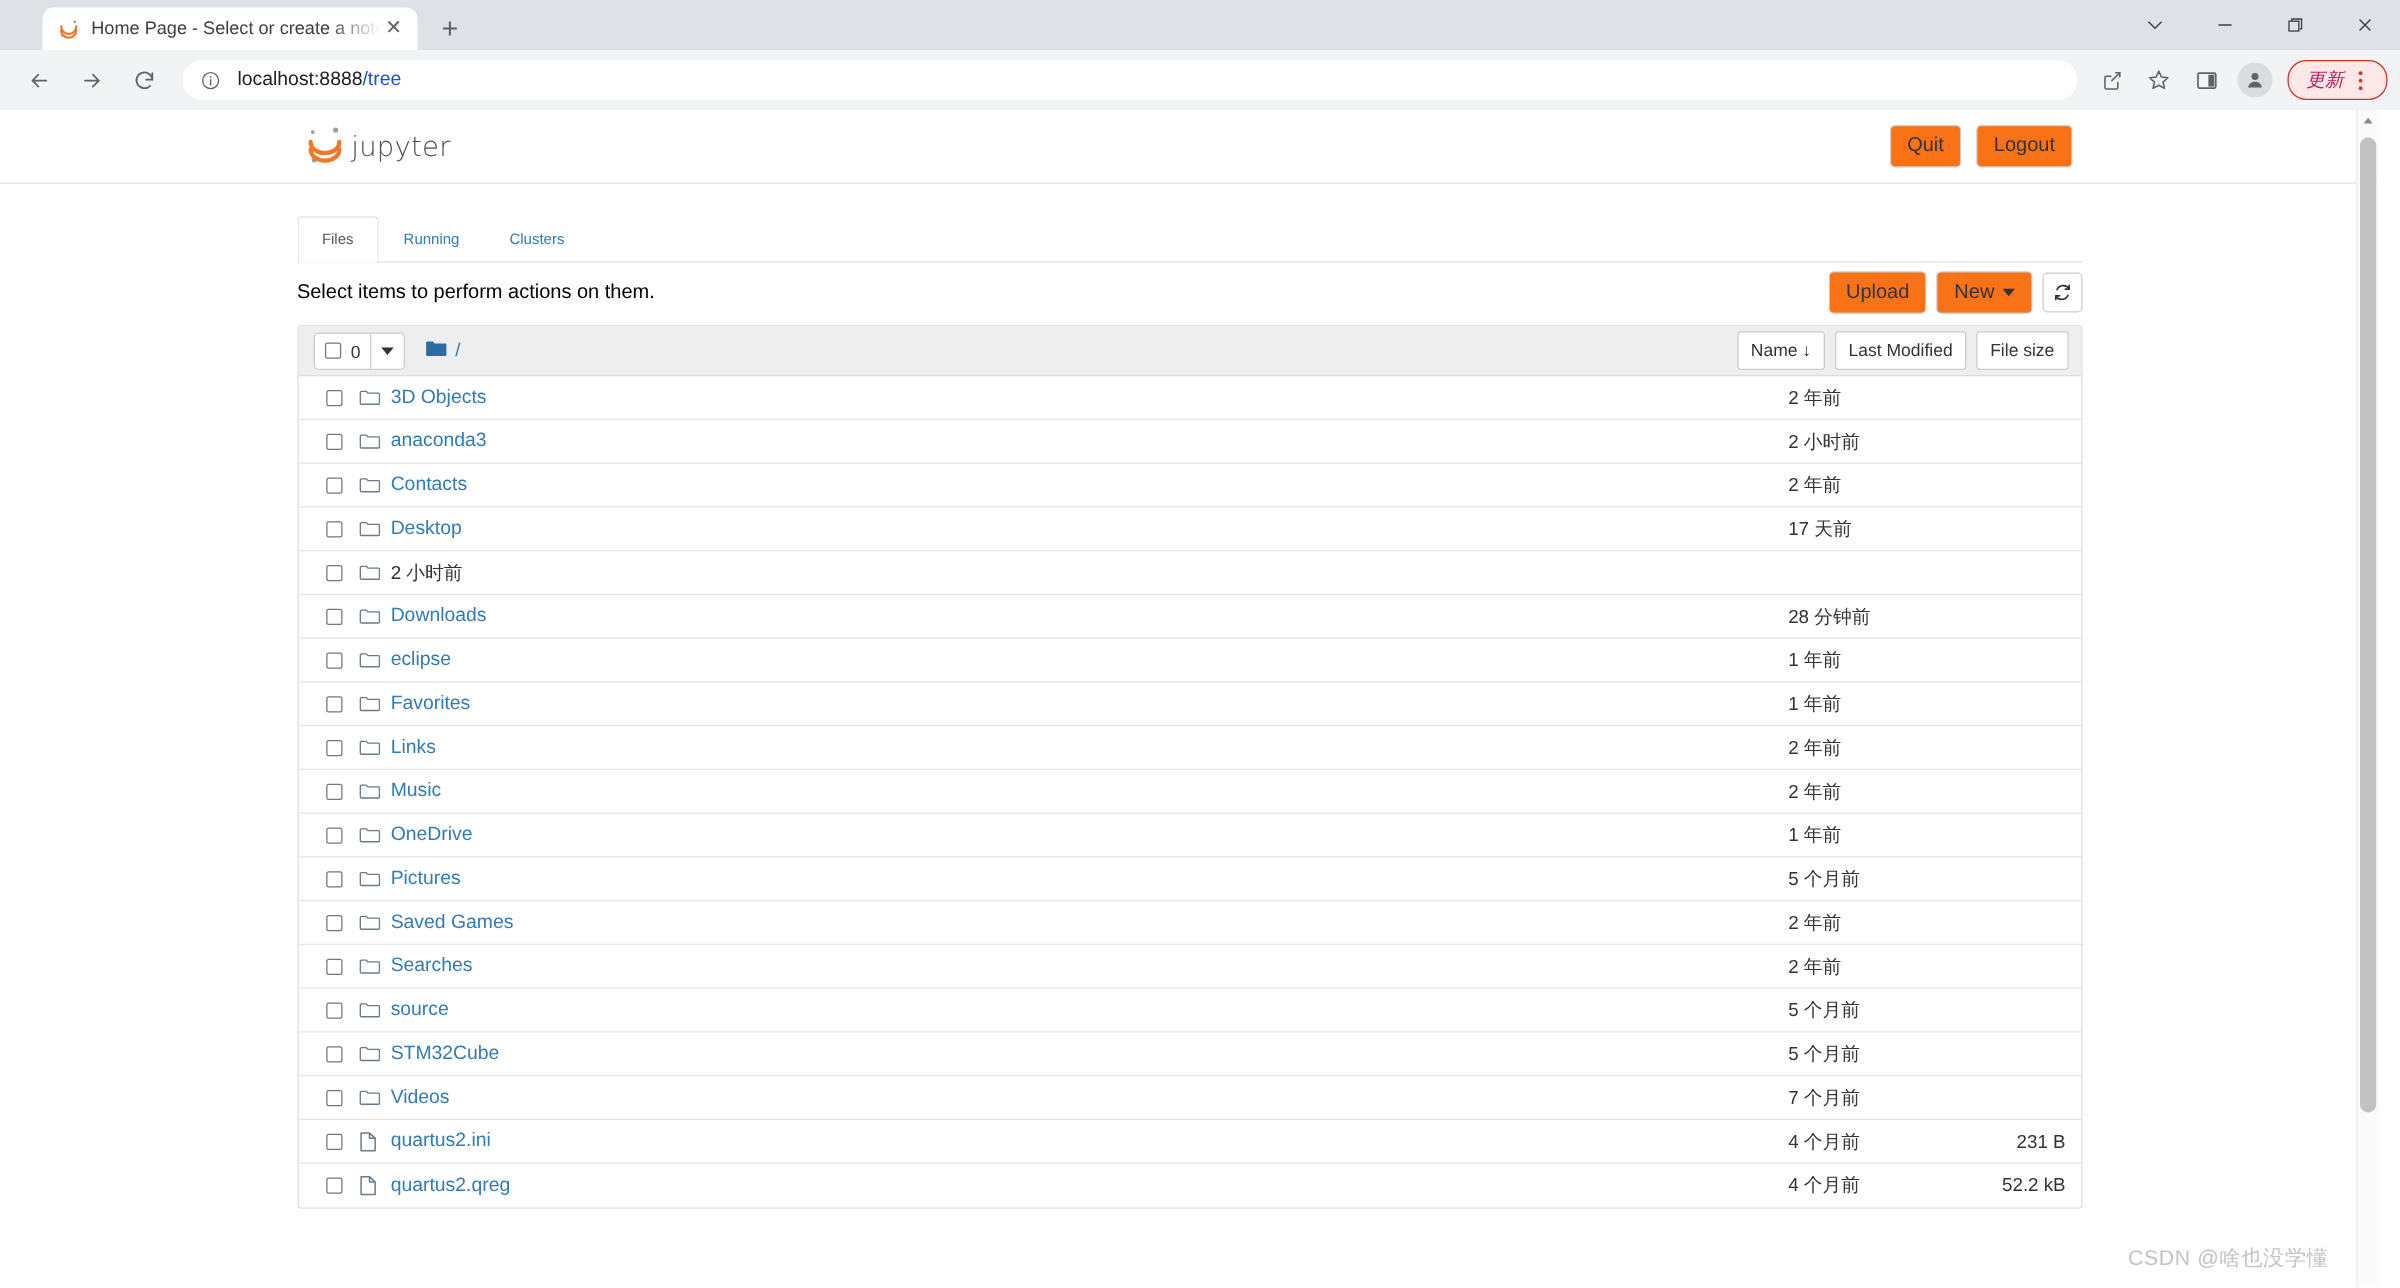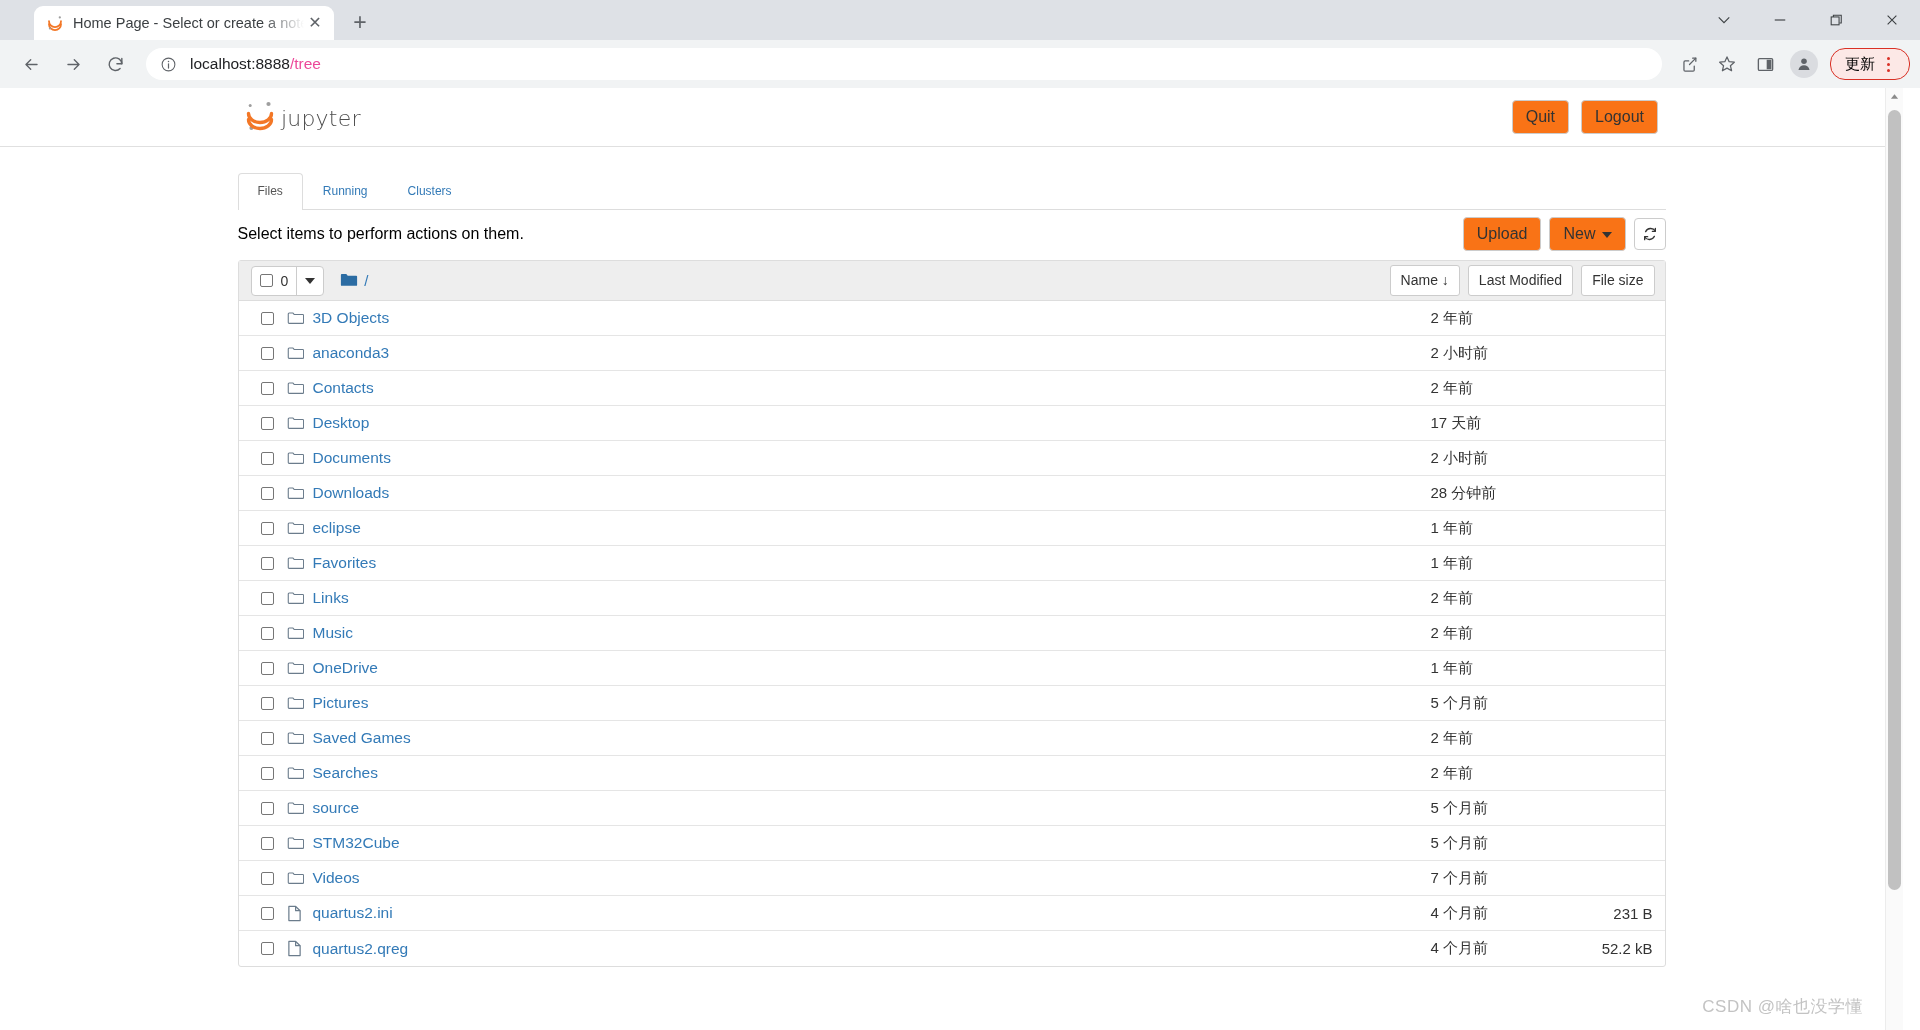--- a/index.html
+++ b/index.html
@@ -128,21 +128,21 @@
     color: #5f6368;
     display: flex;
     align-items: center;
   }
   .omnibox-url {
     font-size: 15.5px;
     color: #202124;
     white-space: nowrap;
   }
   .omnibox-url .host { color: #202124; }
-  .omnibox-url .path { color: #ec4899; }
+  .omnibox-url .path { color: #1d4ed8; }
   .tool-icon {
     width: 34px;
     height: 34px;
     display: flex;
     align-items: center;
     justify-content: center;
     color: #5f6368;
     margin: 0 2px;
     cursor: pointer;
   }
@@ -155,27 +155,28 @@
     align-items: center;
     justify-content: center;
     margin: 0 6px;
     cursor: pointer;
   }
   .update-pill {
     height: 30px;
     border: 1px solid #d93025;
     border-radius: 15px;
     background: #fce8e6;
-    color: #000000;
+    color: #be185d;
     font-size: 15px;
     display: flex;
     align-items: center;
     padding: 0 10px 0 14px;
     margin-left: 6px;
     cursor: pointer;
+    font-style: italic;
   }
   .kebab {
     width: 22px;
     display: flex;
     flex-direction: column;
     align-items: center;
     justify-content: center;
     gap: 3px;
     margin-left: 2px;
   }
@@ -692,21 +693,20 @@
             </div>
             <div class="row">
               <div class="row-cb">
                 <span class="cb"></span>
               </div>
               <div class="row-icon">
                 <svg width="17" height="14" viewBox="0 0 20 16">
                   <path d="M1.5 3.2a1 1 0 0 1 1-1h4.6l1.5 1.7h9.9a1 1 0 0 1 1 1V13.3a1 1 0 0 1-1 1H2.5a1 1 0 0 1-1-1z" fill="none" stroke="#6b7c8c" stroke-width="1.3" stroke-linejoin="round"></path>
                 </svg>
               </div>
-              <div class="row-name">Documents</div>
               <div class="row-modified">2 小时前</div>
               <div class="row-size"></div>
             </div>
             <div class="row">
               <div class="row-cb">
                 <span class="cb"></span>
               </div>
               <div class="row-icon">
                 <svg width="17" height="14" viewBox="0 0 20 16">
                   <path d="M1.5 3.2a1 1 0 0 1 1-1h4.6l1.5 1.7h9.9a1 1 0 0 1 1 1V13.3a1 1 0 0 1-1 1H2.5a1 1 0 0 1-1-1z" fill="none" stroke="#6b7c8c" stroke-width="1.3" stroke-linejoin="round"></path>

